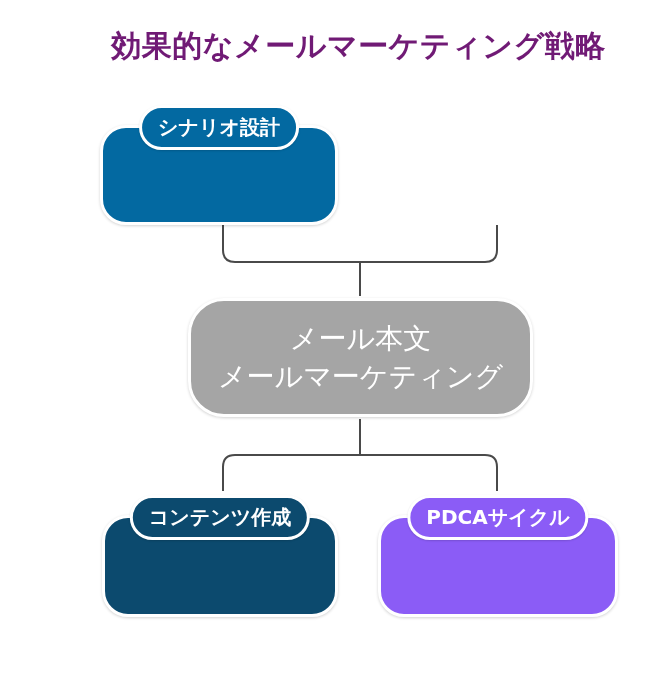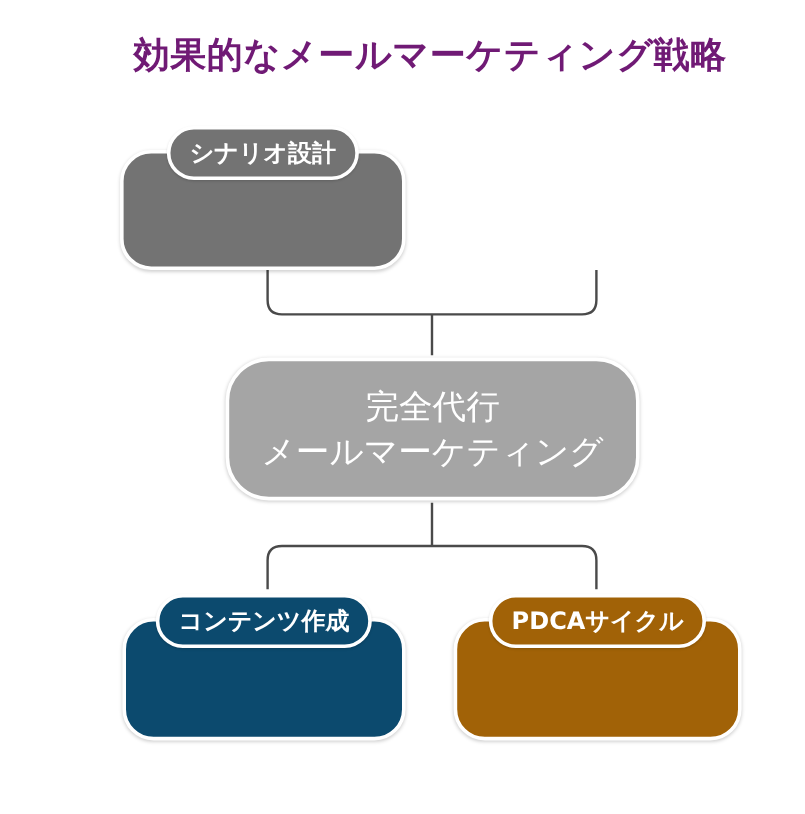--- a/index.html
+++ b/index.html
@@ -36,24 +36,24 @@
     height: 678px;
   }
 
   .node {
     position: absolute;
     border: 3px solid #ffffff;
     border-radius: 26px;
     box-shadow: 0 1px 3px rgba(0,0,0,0.18);
     color: #ffffff;
   }
-  .node-blue    { background: #737373; }
+  .node-blue    { background: #0369a1; }
   .node-lime    { background: #93bf3d; }
   .node-emerald { background: #0c4a6e; }
-  .node-yellow  { background: #a16207; }
+  .node-yellow  { background: #8b5cf6; }
 
   .pos-tl { left: 100px; top: 125px; width: 238px; height: 100px; }
   .pos-tr { left: 382px; top: 125px; width: 240px; height: 100px; }
   .pos-bl { left: 102px; top: 515px; width: 236px; height: 102px; }
   .pos-br { left: 378px; top: 515px; width: 240px; height: 102px; }
 
   .pill {
     position: absolute;
     top: -23px;
     left: 50%;
@@ -116,21 +116,21 @@
 <div class="canvas">
 
   <div class="title">効果的なメールマーケティング戦略</div>
 
   <svg class="connectors" viewBox="0 0 671 678" fill="none" xmlns="http://www.w3.org/2000/svg">
     <path d="M223 225 L223 250 Q223 262 235 262 L485 262 Q497 262 497 250 L497 225 M360 262 L360 296" stroke="#4a4a4a" stroke-width="2" fill="none"></path>
     <path d="M223 491 L223 467 Q223 455 235 455 L485 455 Q497 455 497 467 L497 491 M360 419 L360 455" stroke="#4a4a4a" stroke-width="2" fill="none"></path>
   </svg>
 
   <div class="center-node">
-    <div class="center-label">完全代行
+    <div class="center-label">メール本文
 メールマーケティング</div>
   </div>
 
   <div class="node node-blue pos-tl">
     <div class="pill">シナリオ設計</div>
   </div>
 
 
   <div class="node node-emerald pos-bl">
     <div class="pill">コンテンツ作成</div>

